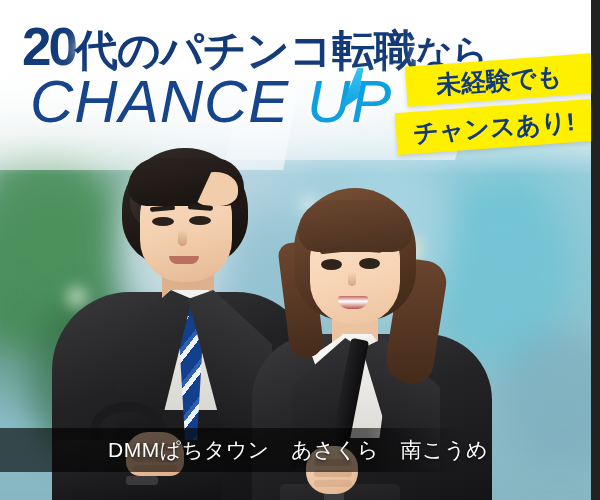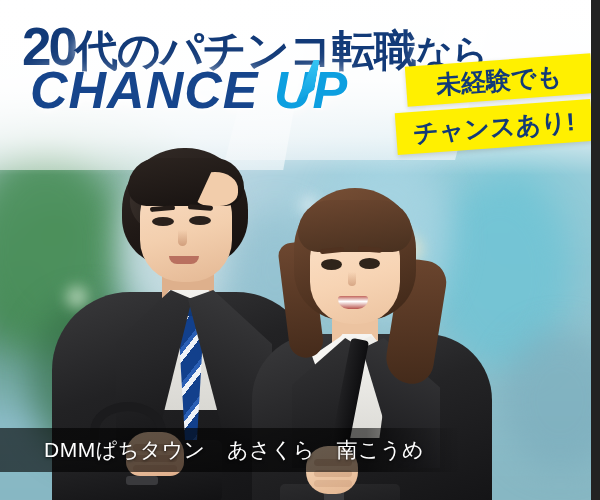--- a/index.html
+++ b/index.html
@@ -150,22 +150,22 @@
   
   .head-main{
     position:absolute;left:22px;top:16px;
     font-size:43px;font-weight:700;color:#123a78;letter-spacing:-1px;white-space:nowrap;
     text-shadow:0 0 12px rgba(255,255,255,.95),0 0 22px rgba(255,255,255,.9),1px 1px 0 rgba(255,255,255,.8);
   }
   .head-main .num{font-size:53px;letter-spacing:-3px;}
   .head-main .sm{font-size:36px;}
 
   .logo{
-    position:absolute;left:30px;top:64px;white-space:nowrap;
-    font-size:52px;font-weight:700;font-style:italic;letter-spacing:1px;
+    position:absolute;left:30px;top:72px;white-space:nowrap;
+    font-size:60px;font-weight:400;font-style:italic;letter-spacing:1px;
     color:#16458c;line-height:1;
     text-shadow:0 0 14px rgba(255,255,255,.95),0 0 26px rgba(255,255,255,.85),2px 2px 0 rgba(255,255,255,.55);
   }
   .logo .up{color:#0d9fe0;}
   .logo .u-wrap{position:relative;display:inline-block;}
   .logo .u-swoosh{
     position:absolute;right:32px;top:-4px;width:16px;height:42px;
     background:linear-gradient(180deg,#36c5f4,#0d9fe0);
     clip-path:polygon(100% 0,100% 70%,0 100%,62% 0);
     transform:skewX(-10deg);
@@ -202,21 +202,21 @@
   .cat.c4{top:189px;background:linear-gradient(100deg,#7a0fe8 0%,#6526e2 30%,#4a59e0 66%,#3b86e4 100%);}
   .cat.c5{top:251px;background:linear-gradient(100deg,#0b3a9c 0%,#0f58bb 30%,#1290da 66%,#00cdf0 100%);}
 
   
   .caption{
     position:absolute;left:0;bottom:28px;width:100%;height:44px;
     background:linear-gradient(90deg,rgba(0,0,0,.62) 0%,rgba(0,0,0,.58) 62%,rgba(0,0,0,0) 78%);
     display:flex;align-items:center;
   }
   .caption span{
-    margin-left:44px;color:#ffffff;font-size:21px;letter-spacing:.5px;white-space:nowrap;
+    margin-left:108px;color:#ffffff;font-size:21px;letter-spacing:.5px;white-space:nowrap;
     text-shadow:0 1px 3px rgba(0,0,0,.7);
   }
 </style>
 </head>
 <body>
 
 <div class="banner">
 
   <div class="bg">
     <div class="bg-base"></div>

